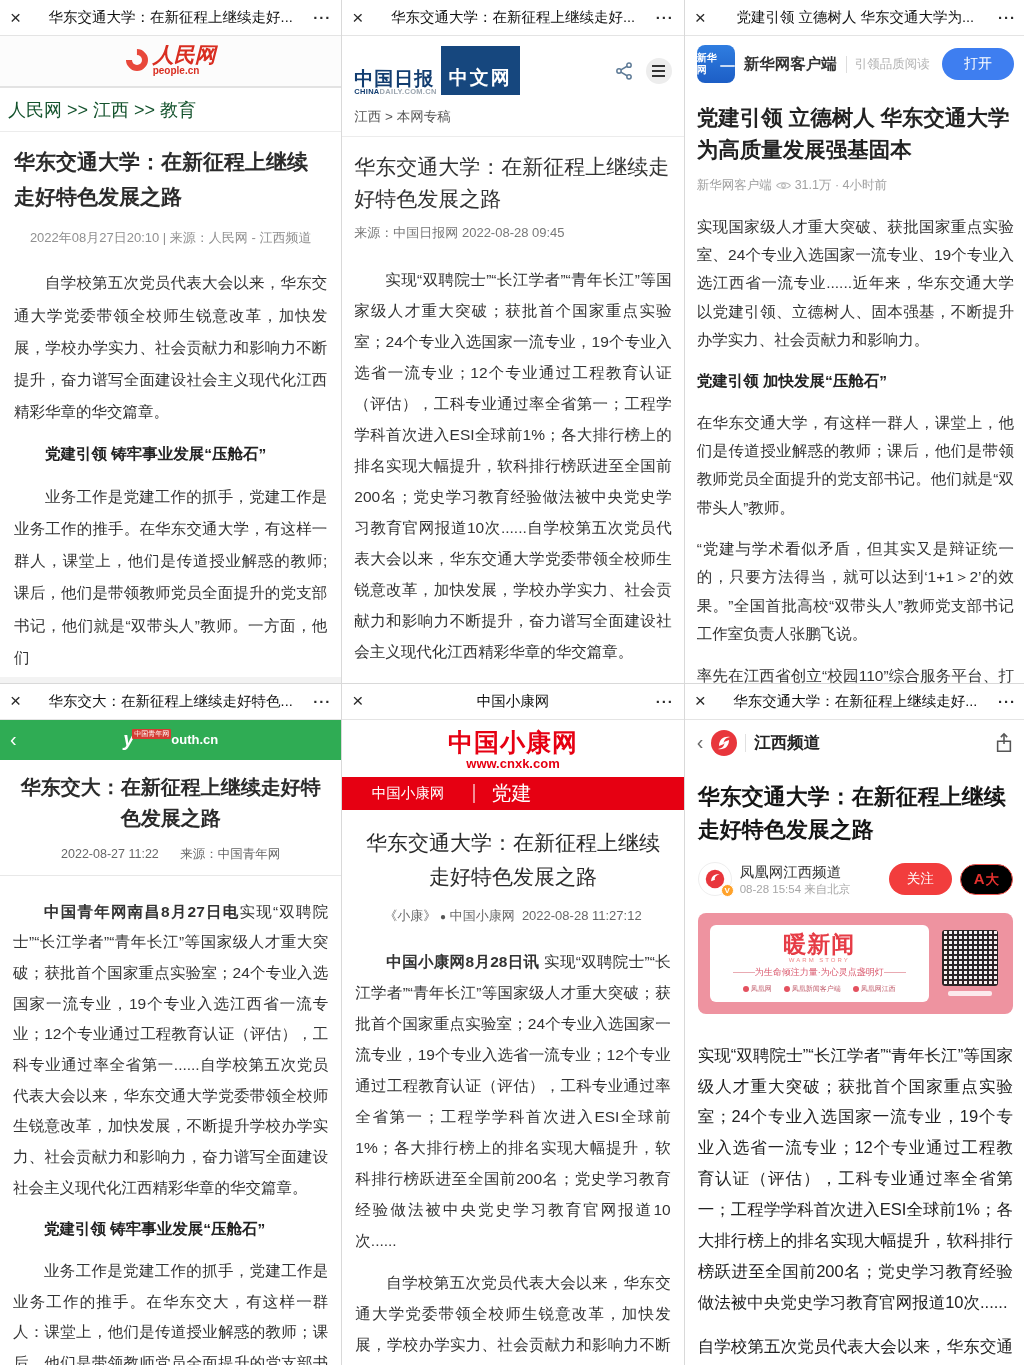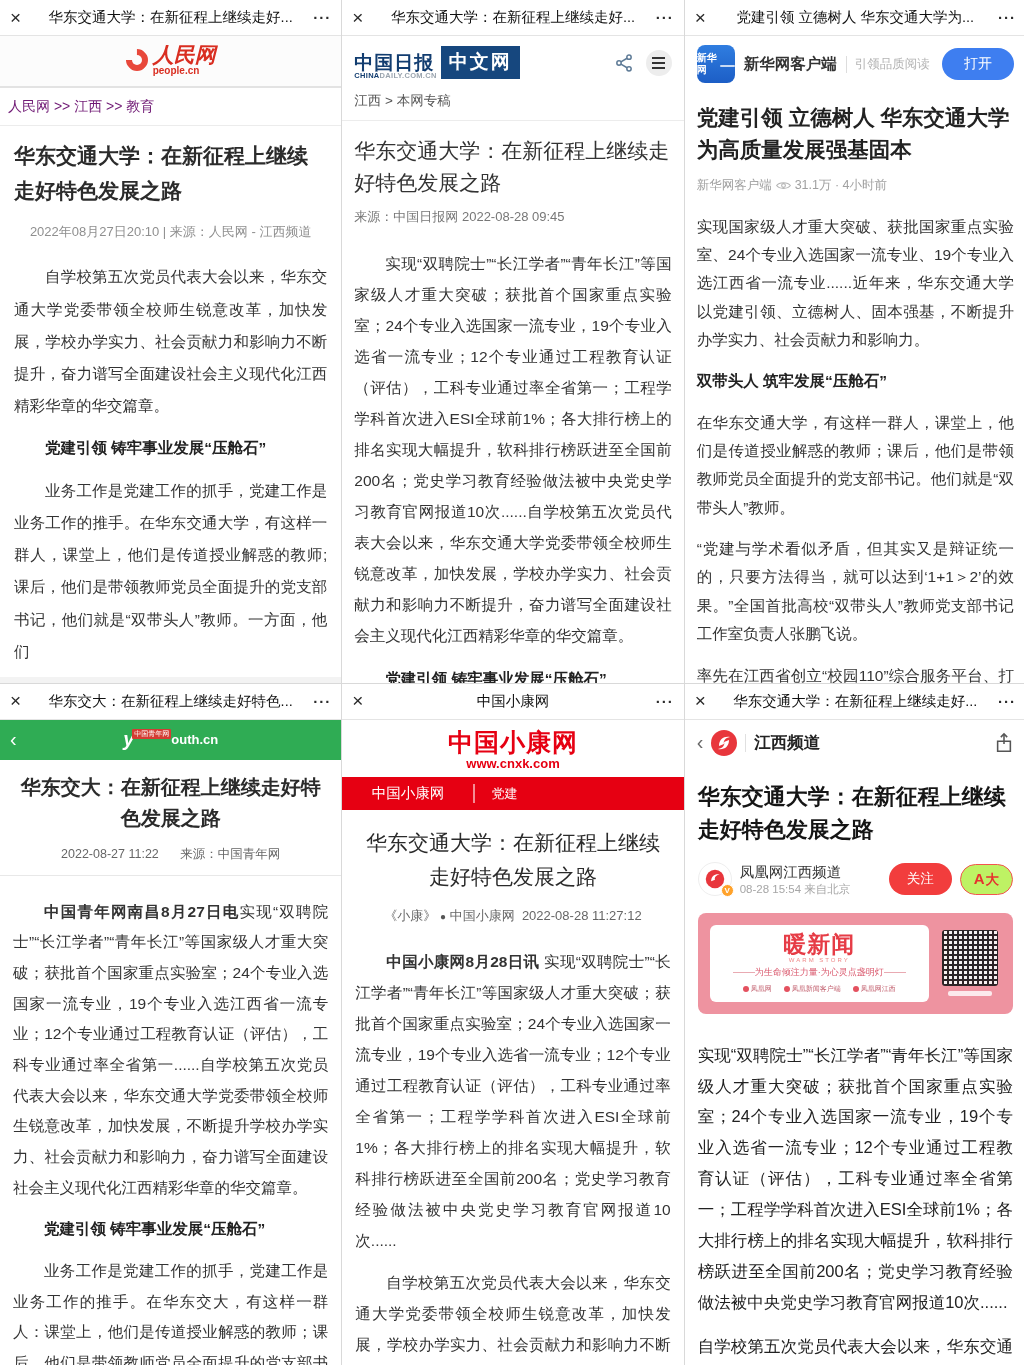--- a/index.html
+++ b/index.html
@@ -20,36 +20,36 @@
   .divider { height:1px; background:#ececec; }
 
   
   .pp-logoarea { background:#fcfcfc; padding:8px 0 10px; text-align:center; border-bottom:2px solid #e3e3e3; }
   .pp-logo { display:inline-flex; align-items:center; gap:5px; }
   .pp-swirl { width:22px; height:22px; border:6px solid #e8483b; border-radius:50%;
     border-top-color:transparent; transform:rotate(-45deg); display:inline-block; }
   .pp-logotext { text-align:left; }
   .pp-cn { color:#d92e21; font-size:21px; font-weight:700; font-style:italic; line-height:1; }
   .pp-en { color:#d92e21; font-size:10px; font-weight:700; line-height:1.1; }
-  .pp-crumb { color:#701a75; font-size:14px; padding:10px 8px 9px; }
+  .pp-crumb { color:#14532d; font-size:18px; padding:10px 8px 9px; }
   .pp-title { font-size:21px; font-weight:600; color:#2b2b2b; line-height:1.65; padding:13px 14px 6px; }
   .pp-meta { text-align:center; color:#8f8f8f; font-size:13px; padding:9px 0 4px; }
   .pp-body { padding:6px 14px 0; font-size:15.5px; color:#333; line-height:2.08; text-align:justify; }
   .pp-body p { text-indent:2em; margin-top:10px; }
   .pp-sub { font-weight:700; color:#222; }
   .pp-footstrip { position:absolute; left:0; right:0; bottom:0; height:6px; background:#f3f3f3; }
 
   
   .cd-logorow { display:flex; align-items:center; padding:10px 12px 9px; }
   .cd-logo { display:flex; align-items:flex-end; gap:4px; }
   .cd-brush { line-height:1; }
   .cd-cn { font-size:19px; font-weight:900; color:#123d70; letter-spacing:1px; }
   .cd-url { font-size:7.5px; font-weight:700; color:#9aa4ae; letter-spacing:.3px; }
   .cd-url b { color:#123d70; }
-  .cd-box { background:#16477e; color:#fff; font-size:19px; font-weight:800; padding:3px 8px 4px; letter-spacing:2px; }
+  .cd-box { background:#16477e; color:#fff; font-size:19px; font-weight:800; padding:19px 8px 4px; letter-spacing:2px; }
   .cd-icons { margin-left:auto; display:flex; align-items:center; gap:12px; }
   .cd-share { color:#5d7a96; }
   .cd-menu { width:26px; height:26px; border-radius:50%; background:#ededed; display:flex;
     flex-direction:column; justify-content:center; align-items:center; gap:3px; }
   .cd-menu i { display:block; width:13px; height:2px; background:#333; }
   .cd-crumb { font-size:13.5px; color:#555; padding:4px 12px 10px; border-bottom:1px solid #ececec; }
   .cd-title { font-size:21px; font-weight:500; color:#333; line-height:1.5; padding:14px 12px 4px; }
   .cd-meta { font-size:13px; color:#777; padding:6px 12px 2px; }
   .cd-body { padding:8px 12px 0; font-size:15.5px; color:#333; line-height:2.0; text-align:justify; }
   .cd-body p { text-indent:2em; margin-top:12px; }
@@ -86,21 +86,21 @@
   .yc-body p { text-indent:2em; margin-top:11px; }
   .yc-lead { font-weight:700; }
   .yc-sub { font-weight:700; color:#222; }
 
   
   .xk-logo { text-align:center; padding:8px 0 6px; }
   .xk-cn { color:#e60012; font-size:25px; font-weight:900; letter-spacing:1px; line-height:1.15; }
   .xk-url { color:#e60012; font-size:13px; font-weight:700; }
   .xk-nav { display:flex; background:#e60012; color:#fff; height:33px; align-items:center; }
   .xk-nav .seg1 { width:39%; text-align:center; font-size:14.5px; border-right:2px solid rgba(255,255,255,.55); }
-  .xk-nav .seg2 { padding-left:16px; font-size:13px; }
+  .xk-nav .seg2 { padding-left:16px; font-size:20px; }
   .xk-title { text-align:center; font-size:21px; font-weight:500; color:#2b2b2b; line-height:1.6; padding:16px 14px 2px; }
   .xk-meta { text-align:center; font-size:13px; font-weight:400; color:#666; padding:12px 0 4px; }
   .xk-dot { color:#555; font-size:10px; }
   .xk-body { padding:6px 13px 0; font-size:15.5px; color:#333; line-height:2.0; text-align:justify; }
   .xk-body p { text-indent:2em; margin-top:11px; }
   .xk-lead { font-weight:700; }
 
   
   .if-head { display:flex; align-items:center; gap:8px; padding:10px 12px; }
   .if-back { color:#666; font-size:20px; font-weight:300; }
@@ -111,21 +111,21 @@
   .if-author { display:flex; align-items:center; padding:12px 13px 4px; gap:8px; }
   .if-avatar { width:34px; height:34px; border-radius:50%; background:#fff; border:1px solid #eee; position:relative;
     display:flex; align-items:center; justify-content:center; }
   .if-vbadge { position:absolute; right:-3px; bottom:-2px; width:13px; height:13px; border-radius:50%;
     background:#ffa22b; color:#fff; font-size:8px; font-weight:900; display:flex; align-items:center;
     justify-content:center; border:1px solid #fff; }
   .if-name { font-size:14.5px; color:#333; font-weight:500; line-height:1.4; }
   .if-sub { font-size:11.5px; color:#a6a6a6; }
   .if-btns { margin-left:auto; display:flex; gap:8px; align-items:center; }
   .if-follow { background:#f23d3d; color:#fff; border:none; border-radius:16px; font-size:13.5px; padding:7px 18px; }
-  .if-fontsize { background:#bef264; border:1.5px solid #f2554f; border-radius:16px; color:#e6312e;
+  .if-fontsize { background:#000000; border:1.5px solid #f2554f; border-radius:16px; color:#e6312e;
     font-size:13.5px; padding:5px 13px; font-weight:700; }
   .if-fontsize b { font-size:15px; font-weight:900; margin-right:1px; }
   .if-banner { margin:12px 13px 4px; background:#ee93a0; border-radius:8px; padding:12px 12px; display:flex;
     gap:10px; align-items:center; height:101px; }
   .if-card { background:#fff; border-radius:6px; flex:1; height:77px; display:flex; flex-direction:column;
     align-items:center; justify-content:center; position:relative; }
   .if-warm { color:#e63c46; font-size:23px; font-weight:900; letter-spacing:1px; line-height:1; }
   .if-warm-en { color:#e88; font-size:6px; letter-spacing:2px; margin-top:1px; }
   .if-tagrow { display:flex; align-items:center; margin-top:3px; }
   .if-tagrow i { display:block; width:22px; height:1px; background:#e9aab2; }
@@ -233,21 +233,21 @@
     <div class="xh-meta">
       <span>新华网客户端</span>
       <svg class="eye-icon" width="15" height="11" viewBox="0 0 24 16" fill="none" stroke="#b5b5b5" stroke-width="1.8">
         <path d="M1 8 C5 2 19 2 23 8 C19 14 5 14 1 8 Z"></path>
           <circle cx="12" cy="8" r="3"></circle>
       </svg>
       <span>31.1万 · 4小时前</span>
     </div>
     <div class="xh-body">
       <p>实现国家级人才重大突破、获批国家重点实验室、24个专业入选国家一流专业、19个专业入选江西省一流专业......近年来，华东交通大学以党建引领、立德树人、固本强基，不断提升办学实力、社会贡献力和影响力。</p>
-      <p class="xh-sub">双带头人 筑牢发展“压舱石”</p>
+      <p class="xh-sub">党建引领 加快发展“压舱石”</p>
       <p>在华东交通大学，有这样一群人，课堂上，他们是传道授业解惑的教师；课后，他们是带领教师党员全面提升的党支部书记。他们就是“双带头人”教师。</p>
       <p>“党建与学术看似矛盾，但其实又是辩证统一的，只要方法得当，就可以达到‘1+1＞2’的效果。”全国首批高校“双带头人”教师党支部书记工作室负责人张鹏飞说。</p>
       <p>率先在江西省创立“校园110”综合服务平台、打造支部网格员、创建党员先锋岗......该校武装保卫党支部将党建与业务相融合，连续9年</p>
     </div>
 
   </section>
 
   <section class="panel">
     <div class="bbar">
       <span class="bb-close">×</span>

